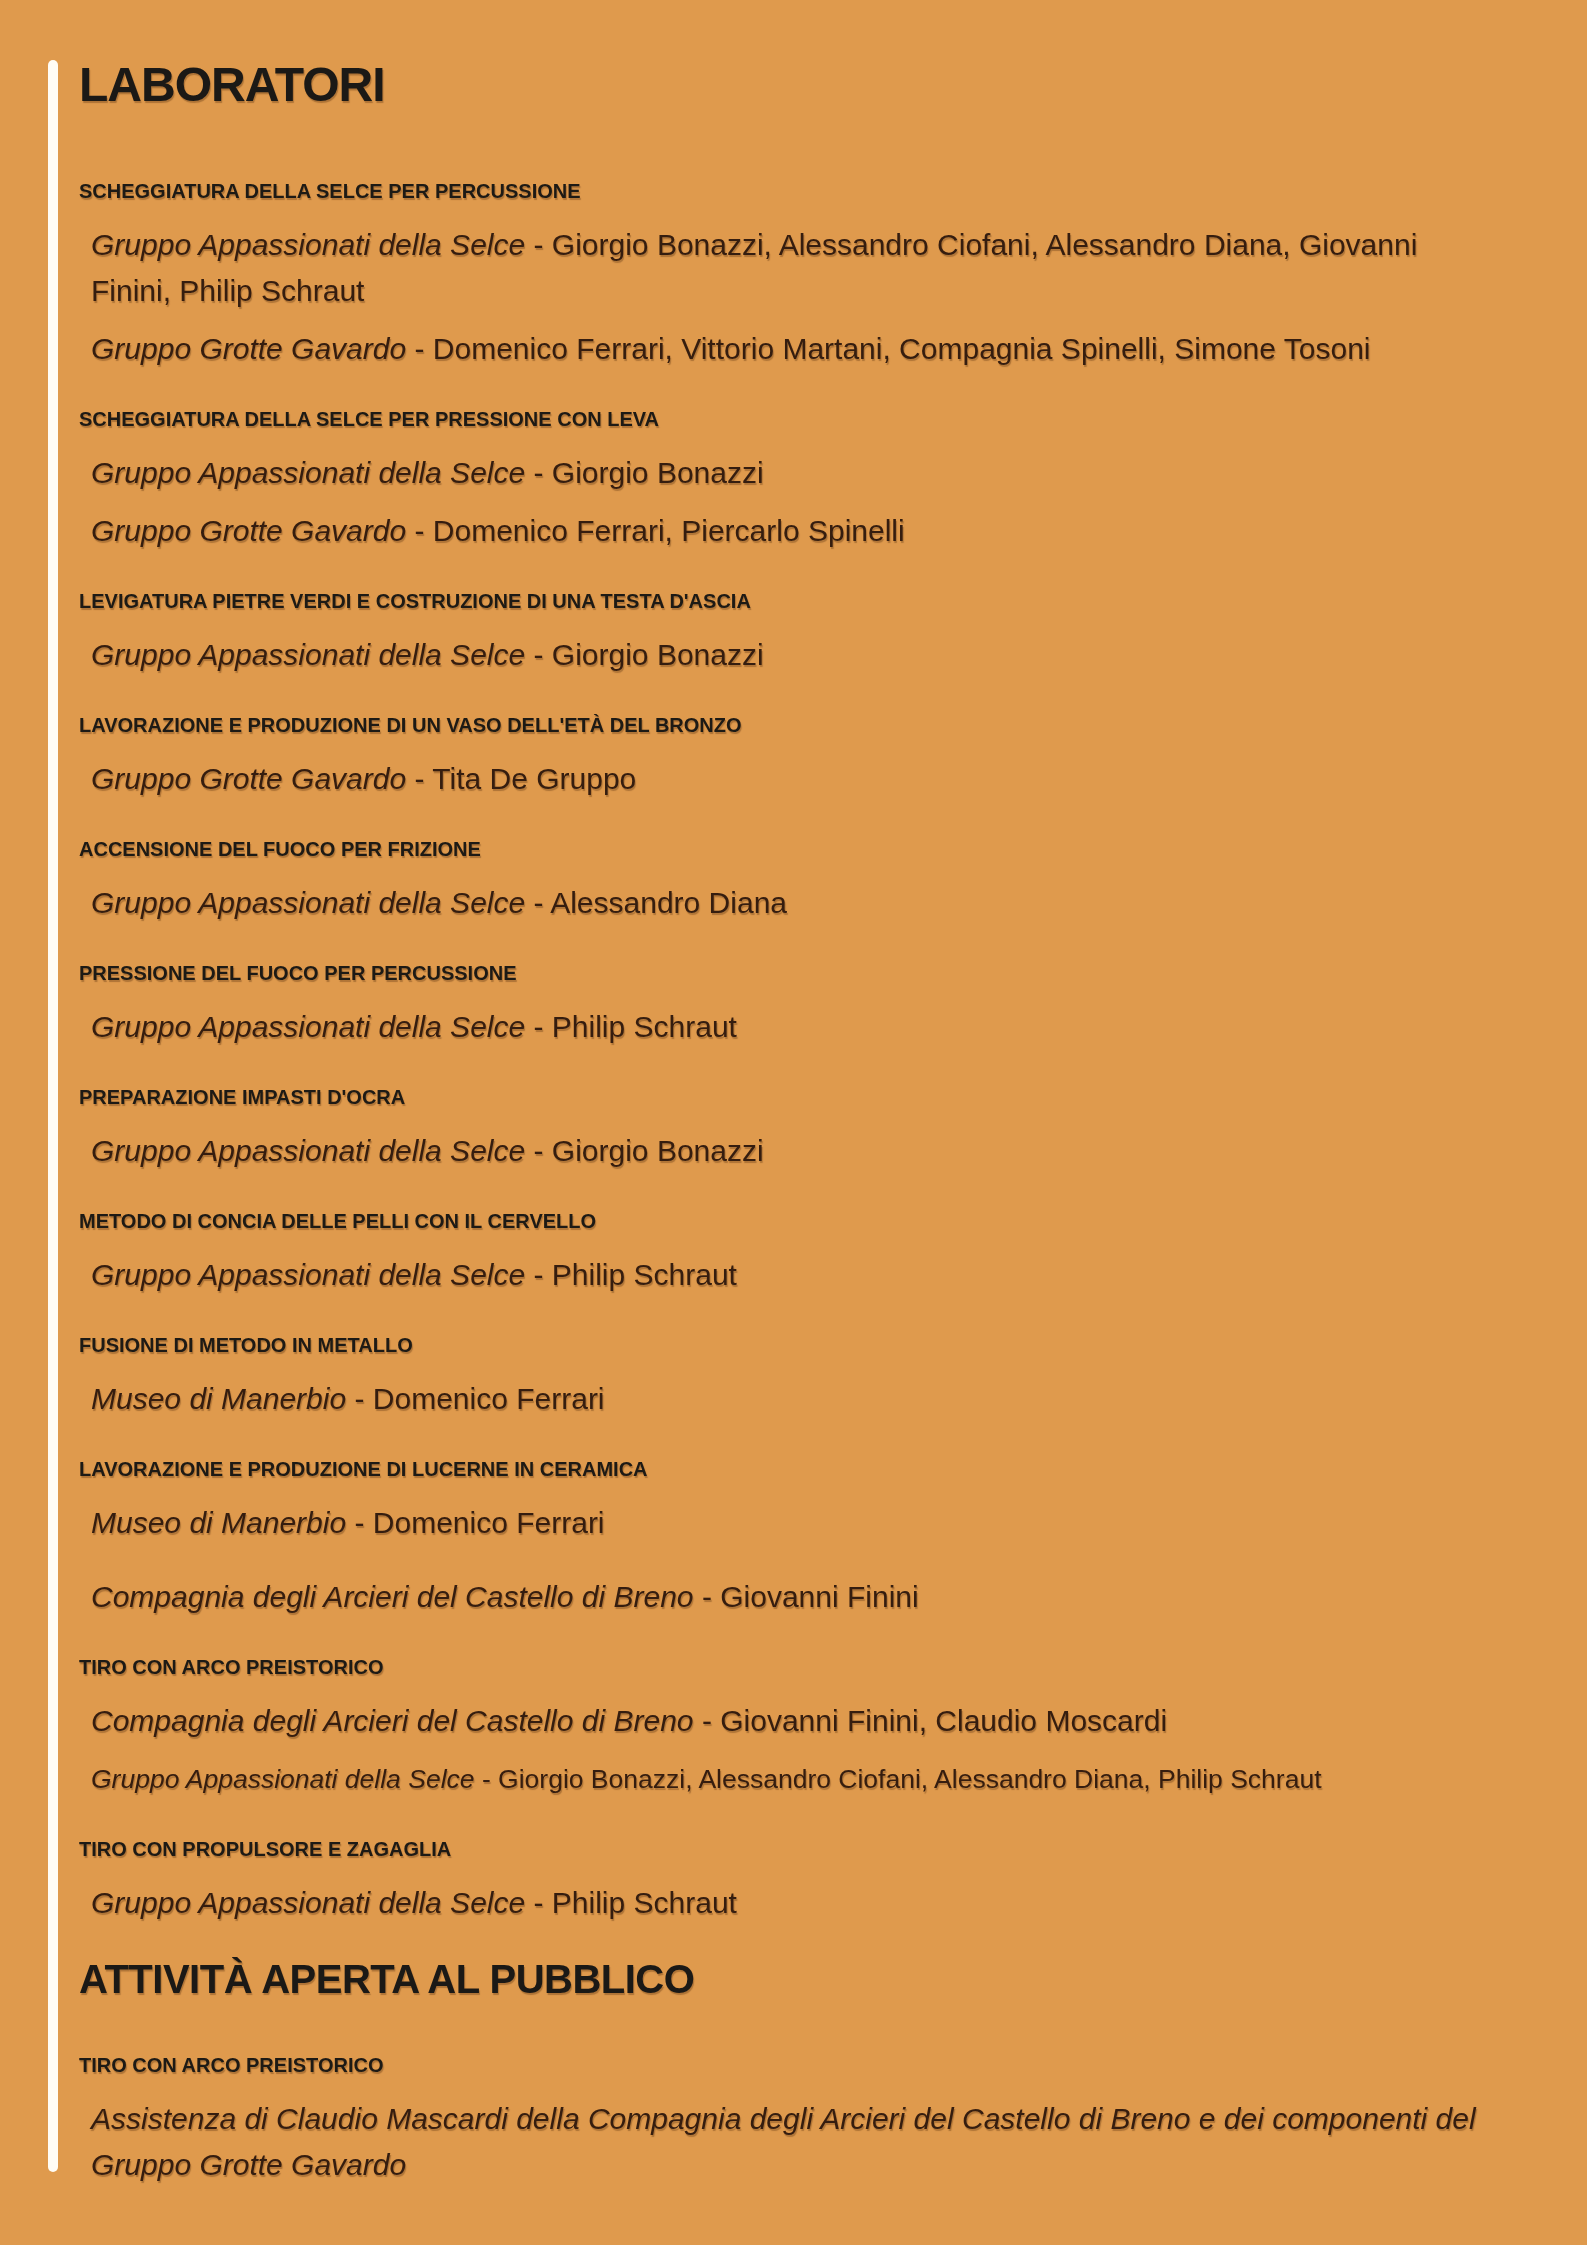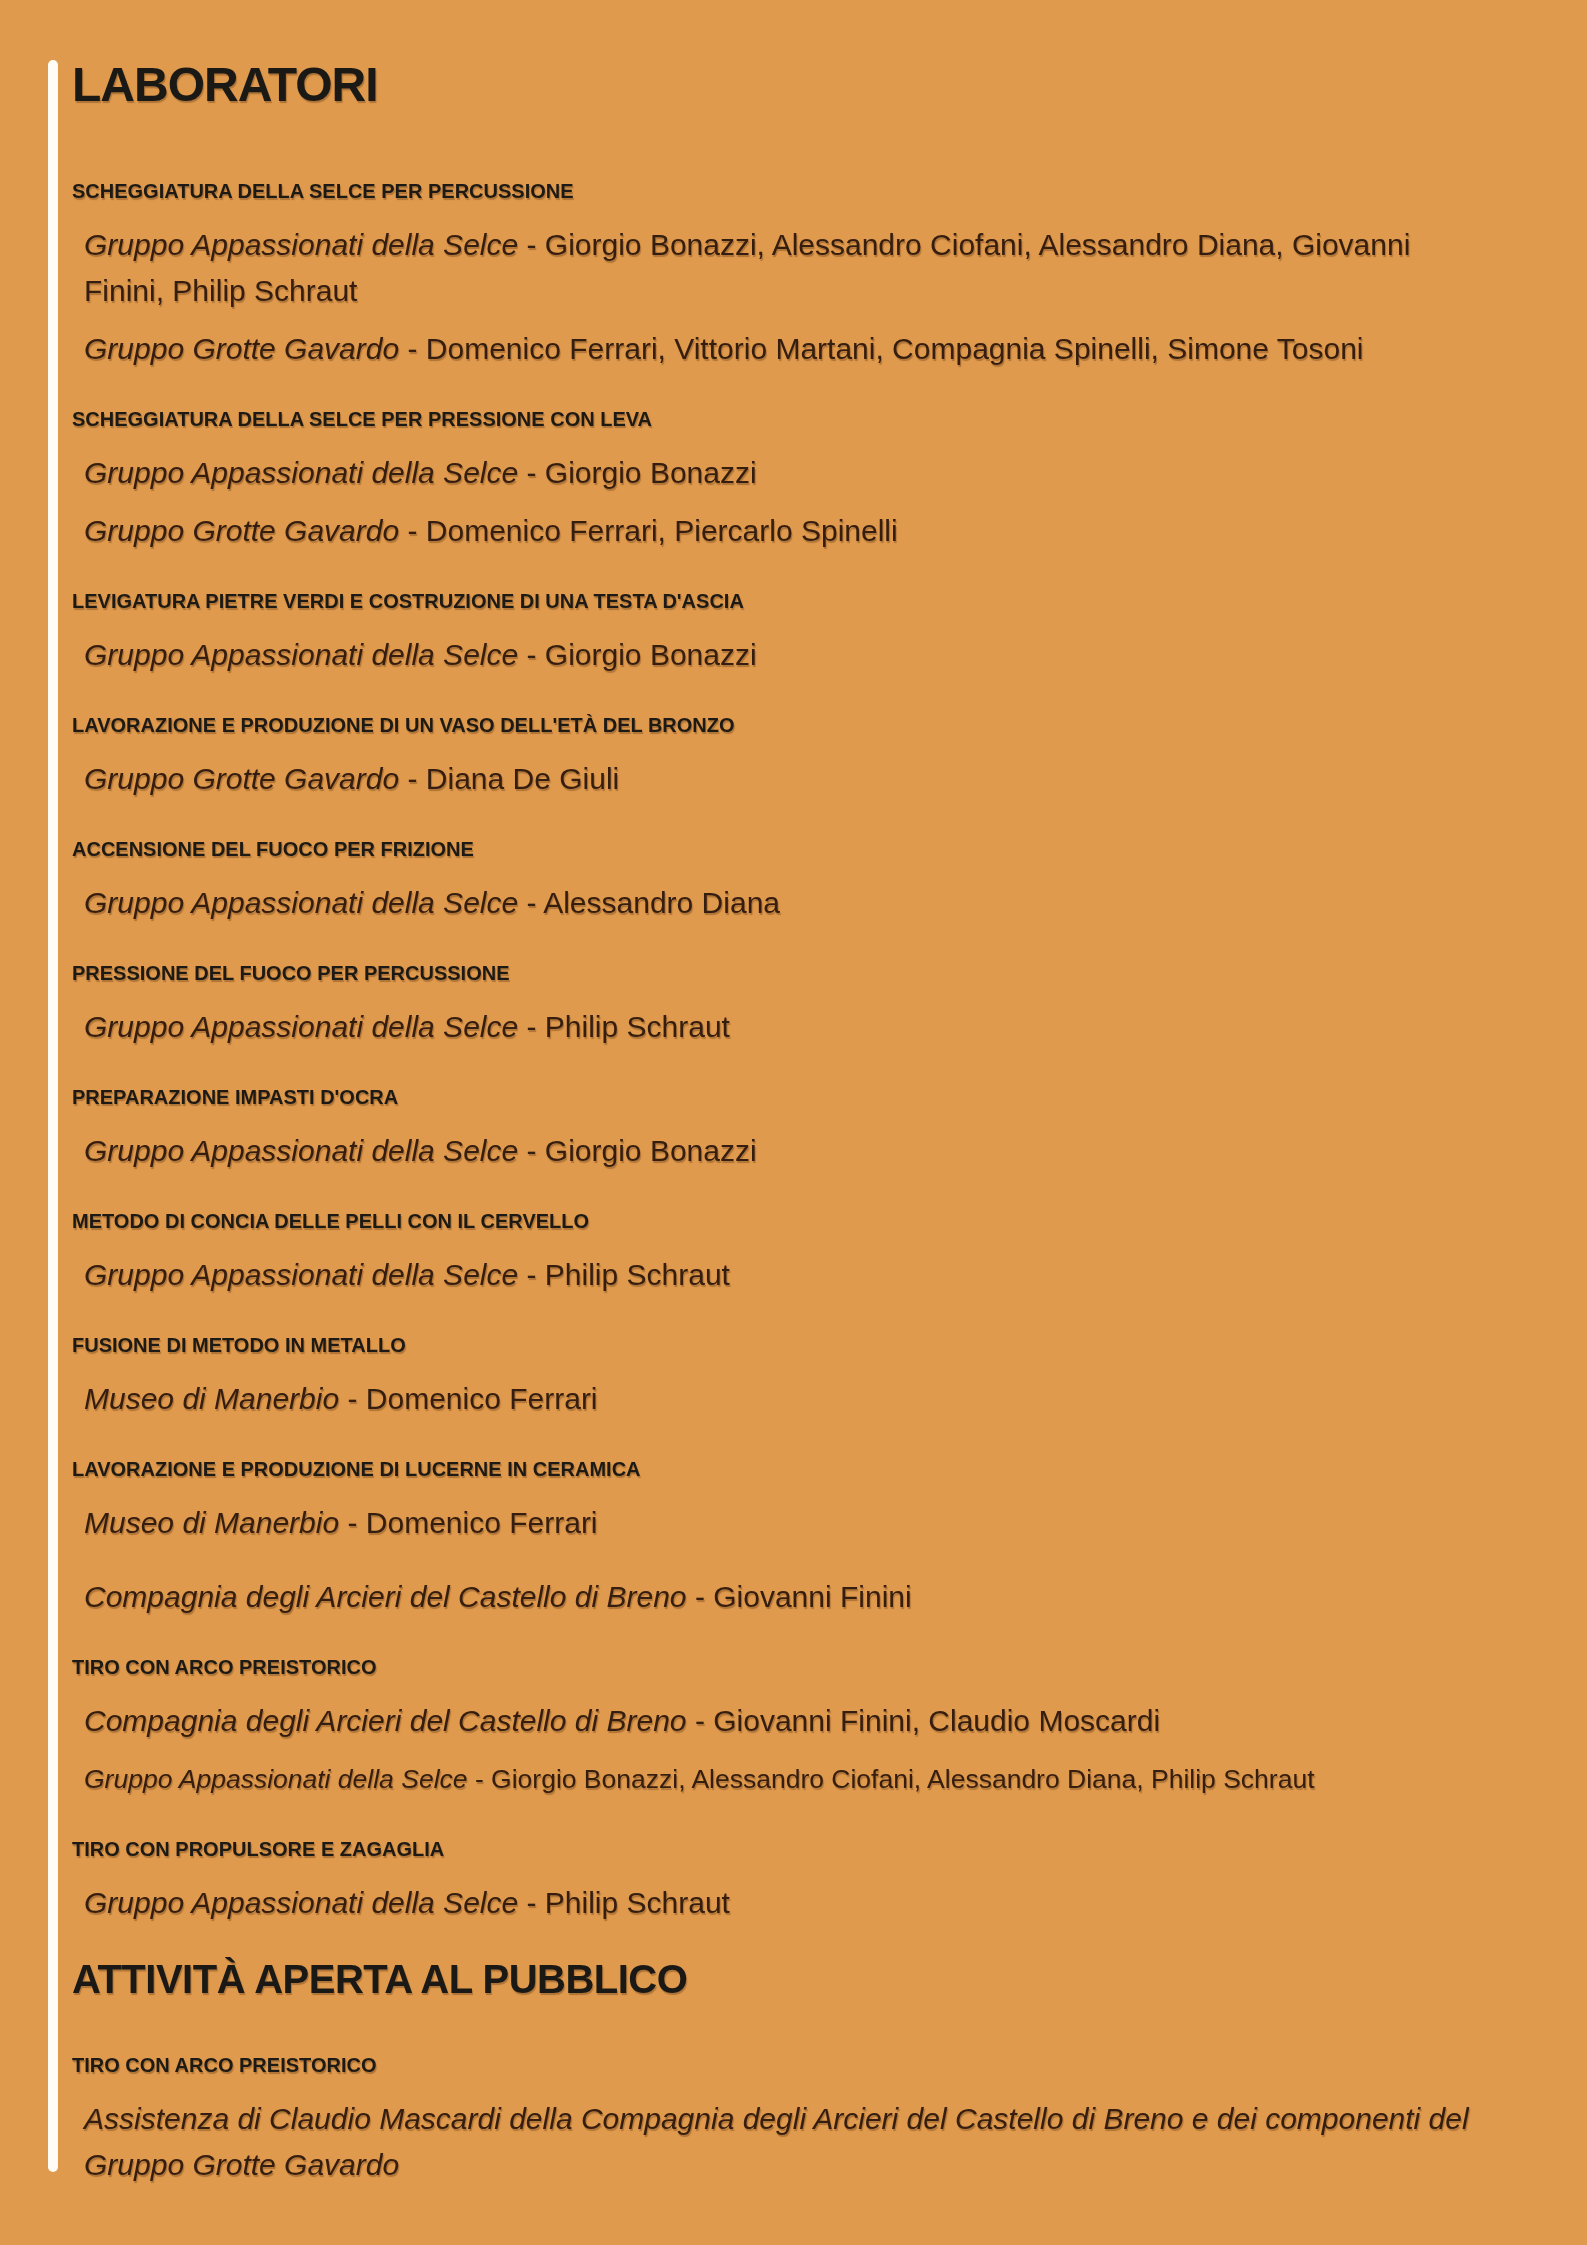--- a/index.html
+++ b/index.html
@@ -18,21 +18,21 @@
     position: absolute;
     left: 48px;
     top: 60px;
     width: 10px;
     height: 2112px;
     background: #FFFCF5;
     border-radius: 6px;
   }
   .content {
     position: absolute;
-    left: 72px;
+    left: 79px;
     top: 58px;
     width: 1420px;
     color: #351d0f;
     text-shadow: 1px 2px 1px rgba(100, 58, 20, 0.40);
   }
   .page-title {
     font-size: 48px;
     font-weight: bold;
     letter-spacing: -1px;
     color: #1b1916;
@@ -94,21 +94,21 @@
     <p class="line"><span class="group">Gruppo Grotte Gavardo</span><span> - </span><span>Domenico Ferrari, Piercarlo Spinelli</span></p>
   </div>
 
   <div class="section">
     <h2 class="section-title">LEVIGATURA PIETRE VERDI E COSTRUZIONE DI UNA TESTA D'ASCIA</h2>
     <p class="line"><span class="group">Gruppo Appassionati della Selce</span><span> - </span><span>Giorgio Bonazzi</span></p>
   </div>
 
   <div class="section">
     <h2 class="section-title">LAVORAZIONE E PRODUZIONE DI UN VASO DELL'ETÀ DEL BRONZO</h2>
-    <p class="line"><span class="group">Gruppo Grotte Gavardo</span><span> - </span><span>Diana De Giuli</span></p>
+    <p class="line"><span class="group">Gruppo Grotte Gavardo</span><span> - </span><span>Tita De Gruppo</span></p>
   </div>
 
   <div class="section">
     <h2 class="section-title">ACCENSIONE DEL FUOCO PER FRIZIONE</h2>
     <p class="line"><span class="group">Gruppo Appassionati della Selce</span><span> - </span><span>Alessandro Diana</span></p>
   </div>
 
   <div class="section">
     <h2 class="section-title">PRESSIONE DEL FUOCO PER PERCUSSIONE</h2>
     <p class="line"><span class="group">Gruppo Appassionati della Selce</span><span> - </span><span>Philip Schraut</span></p>

